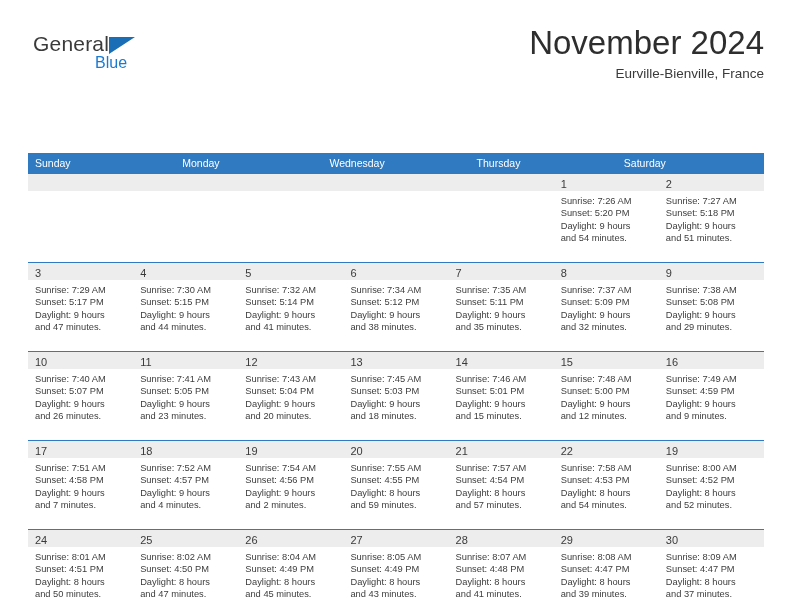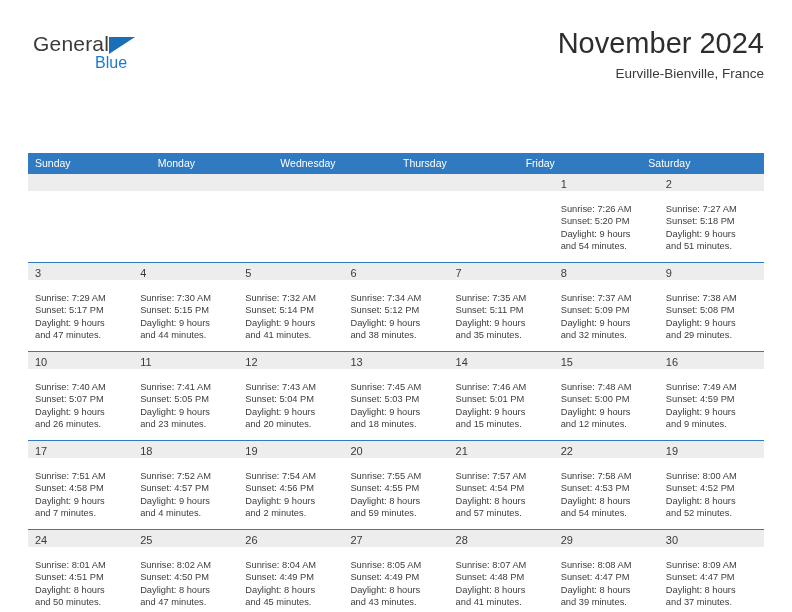--- a/index.html
+++ b/index.html
@@ -62,21 +62,21 @@
     color: #1a7ad1;
     font-family: "Liberation Sans", sans-serif;
   }
   .title-block {
     position: absolute;
     right: 0;
     top: 0;
     text-align: right;
   }
   .cal-title {
-    font-size: 29px;
+    font-size: 33px;
     color: #2e2e2e;
     line-height: 30px;
     font-weight: normal;
     margin: 0;
     white-space: nowrap;
   }
   .cal-subtitle {
     font-size: 13.5px;
     color: #3a3a3a;
     line-height: 20px;
@@ -130,21 +130,21 @@
     background: #ededed;
     padding: 0 0 0 7px;
     box-sizing: border-box;
   }
   .daynum {
     font-size: 11px;
     line-height: 17px;
     color: #3a3a3a;
   }
   .day-info {
-    padding: 12px 6px 0 7px;
+    padding: 4px 6px 0 7px;
     font-size: 9.3px;
     line-height: 12.4px;
     color: #3d3d3d;
   }
   .day-info div {
     white-space: nowrap;
   }
   .grid-bottom {
     border-top: 1px solid #2f7ac1;
     height: 0;
@@ -169,21 +169,20 @@
     </div>
 
   </div>
 
   <div class="calendar">
     <div class="weekday-row" id="weekday-row">
         <div class="weekday">Sunday</div>
         <div class="weekday">Monday</div>
         <div class="weekday">Wednesday</div>
         <div class="weekday">Thursday</div>
-        <div class="weekday">Friday</div>
         <div class="weekday">Saturday</div>
       </div>
     <div id="weeks-container">
         <div class="week-row first">
           <div class="day-cell empty">
             <div class="daynum-band"><span class="daynum"></span></div>
           </div>
           <div class="day-cell empty">
             <div class="daynum-band"><span class="daynum"></span></div>
           </div>

